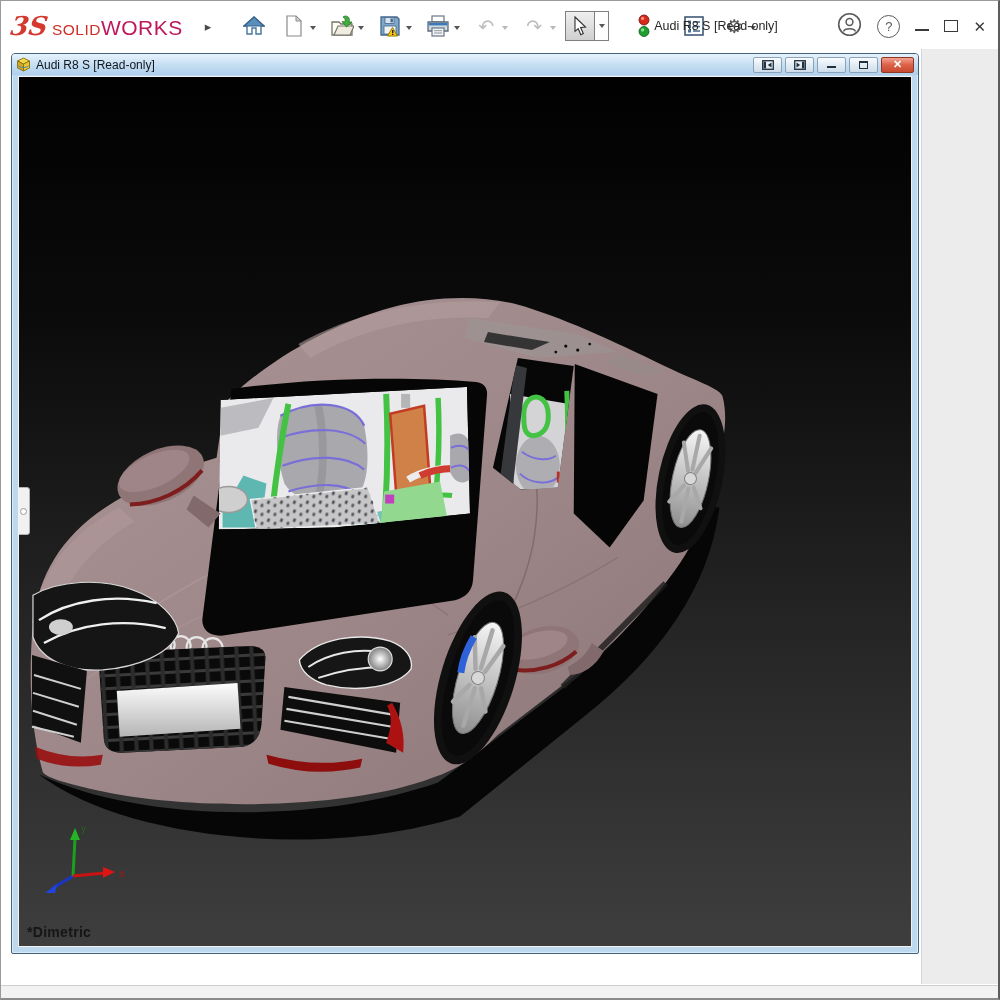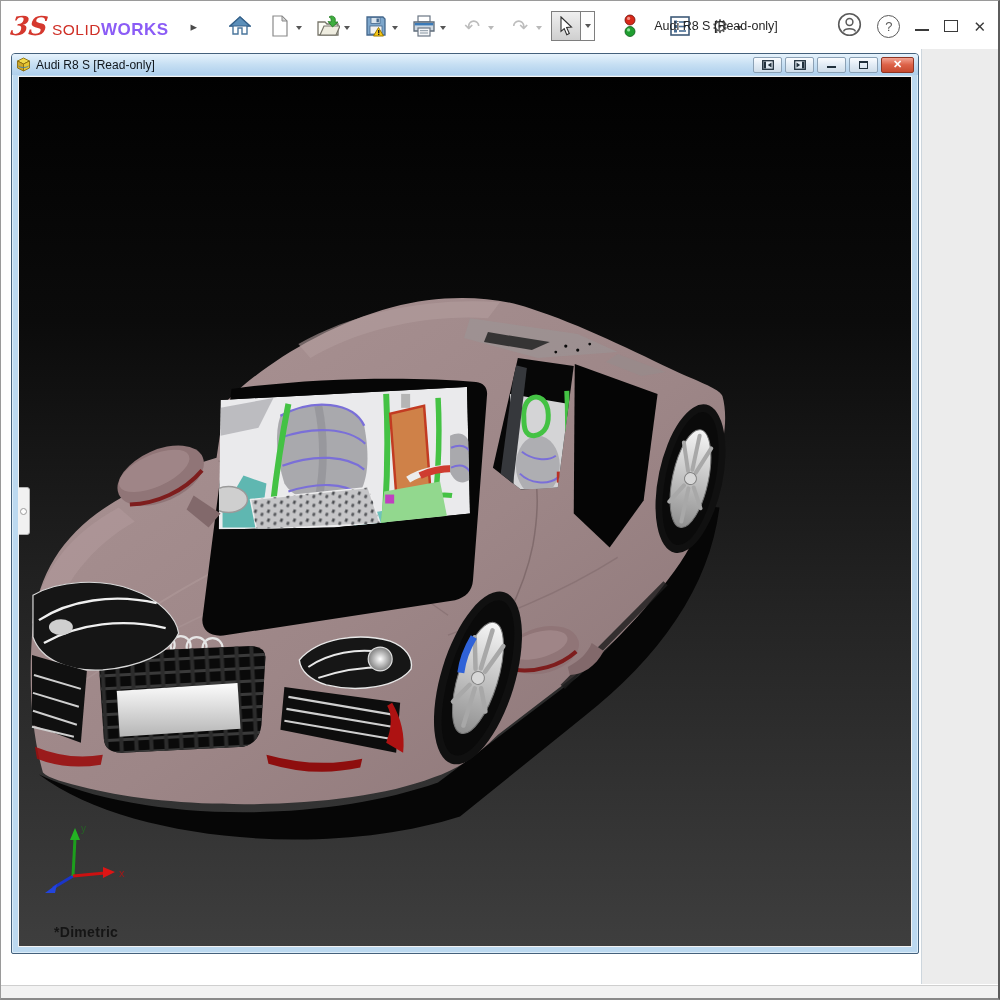--- a/index.html
+++ b/index.html
@@ -6,21 +6,21 @@
   *{box-sizing:border-box;}
   .window{position:relative;width:1000px;height:1000px;background:#ffffff;
     border:1px solid #9a9a9a;border-right:2px solid #5c5c5c;border-bottom:2px solid #8a8a8a;
     overflow:hidden;font-family:"Liberation Sans",sans-serif;}
 
   
   .topbar{position:absolute;left:0;top:0;right:0;height:50px;background:#fff;display:flex;align-items:center;}
   .brand{display:flex;align-items:baseline;padding-left:10px;}
   .logo-mark{font:italic 700 26px "DejaVu Serif",serif;color:#d5382e;transform:skewX(-8deg);line-height:1;}
   .brand-bold{font-weight:400;font-size:15.5px;color:#cf2f26;letter-spacing:.5px;margin-left:4px;}
-  .brand-light{font-weight:700;font-size:17px;color:#8b5cf6;letter-spacing:.5px;}
+  .brand-light{font-weight:400;font-size:21px;color:#be185d;letter-spacing:.5px;}
   .flyout-chevron{margin-left:22px;color:#4a4a4a;font-size:13px;}
   .tools{display:flex;align-items:center;margin-left:28px;}
   .tbtn{width:30px;height:30px;display:flex;align-items:center;justify-content:center;}
   .dd{width:0;height:0;border:3.5px solid transparent;border-top:4.5px solid #565656;margin:6px 1px 0 1px;}
   .dd.dim{border-top-color:#b9b9b9;}
   .gap{width:10px;}
   .glyph-dis{font-size:19px;color:#bdbdbd;line-height:1;}
   .sel-wrap{display:flex;margin-left:8px;}
   .sel-box{width:30px;height:30px;border:1px solid #7e7e7e;background:linear-gradient(#efefef,#cfcfcf);
     display:flex;align-items:center;justify-content:center;}
@@ -53,21 +53,21 @@
   .rest-box{width:9px;height:8px;border:1.4px solid #20303c;border-top-width:2.6px;}
 
   .viewport{position:absolute;left:6px;top:22px;right:6px;bottom:6px;border:1px solid #f2f2f2;
     background:linear-gradient(#010101,#0b0b0b 28%,#242424 62%,#3e3e3e);overflow:hidden;}
   .car-svg{position:absolute;left:0;top:0;width:100%;height:100%;}
   .flyout-tab{position:absolute;left:-3px;top:410px;width:14px;height:48px;background:#f1f1f1;
     border:1px solid #b2b2b2;border-radius:0 3px 3px 0;}
   .flyout-tab::after{content:"";position:absolute;left:3px;top:20px;width:5px;height:5px;border-radius:50%;
     background:#fdfdfd;border:1px solid #9a9a9a;}
   .triad{position:absolute;left:16px;bottom:38px;}
-  .view-label{position:absolute;left:8px;bottom:6px;font-size:14px;font-weight:700;color:#151515;letter-spacing:.3px;margin-left:27px;}
+  .view-label{position:absolute;left:8px;bottom:6px;font-size:14px;font-weight:700;color:#151515;letter-spacing:.3px;}
 
   .right-panel{position:absolute;left:920px;top:48px;width:77px;bottom:14px;background:#ececec;border-left:1px solid #cdd6dd;}
   .statusbar{position:absolute;left:0;right:0;bottom:0;height:13px;background:#f2f2f2;border-top:1px solid #cfcfcf;}
 </style>
 </head>
 <body>
 
 <div class="window">
 
   <div class="topbar">

